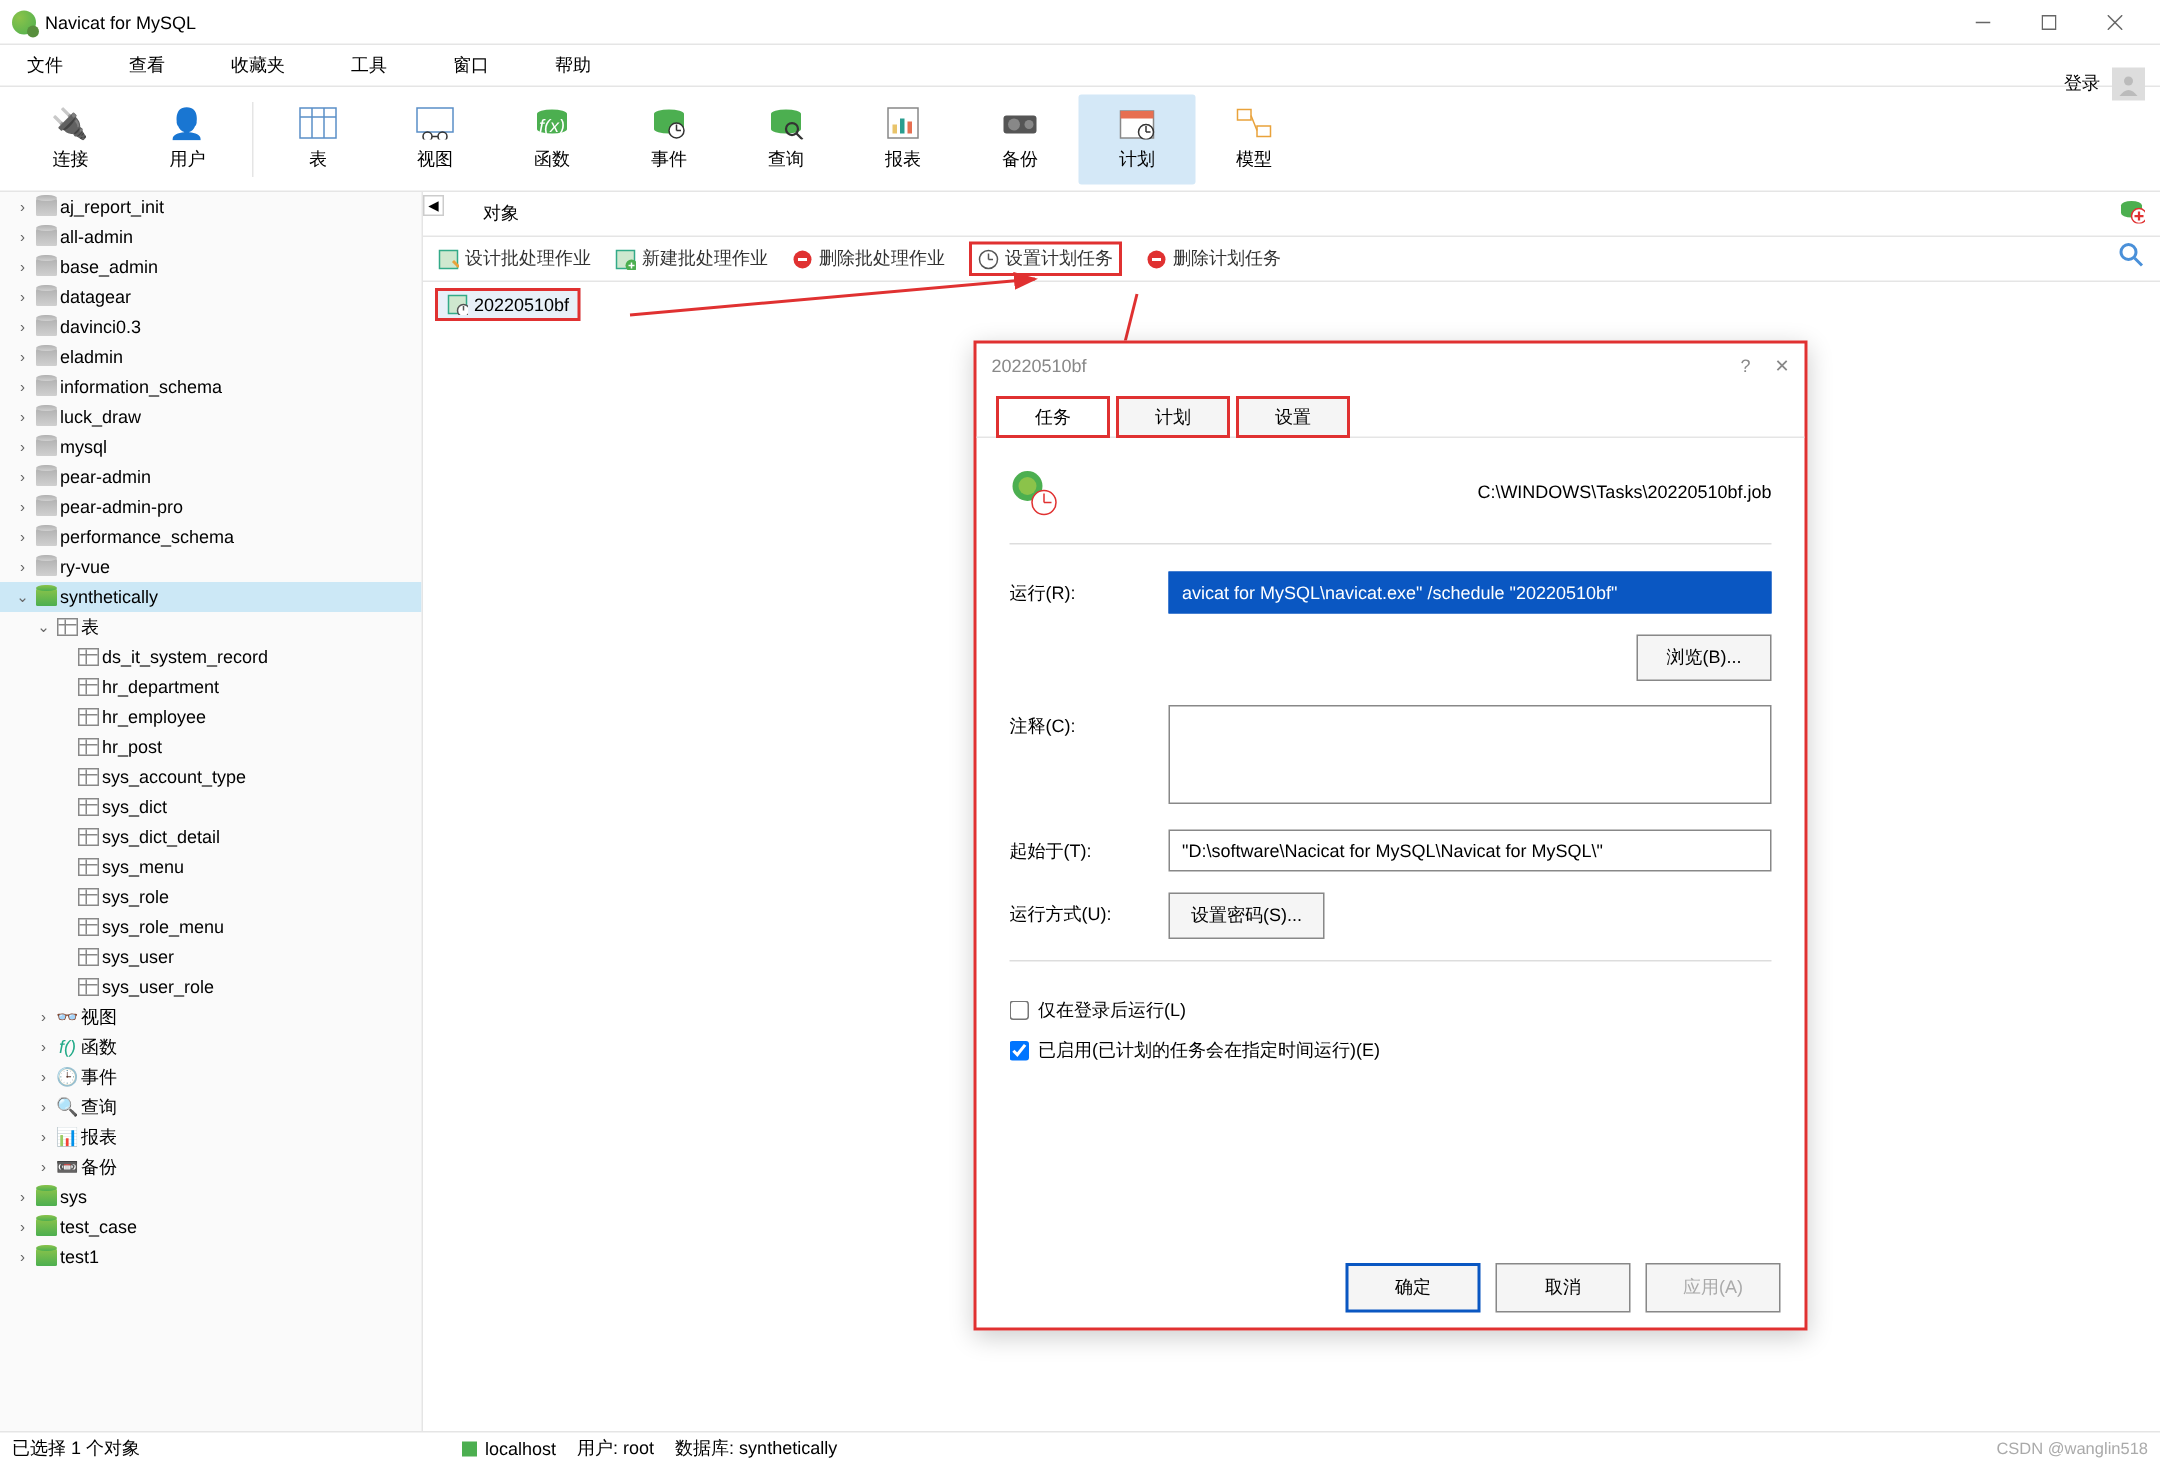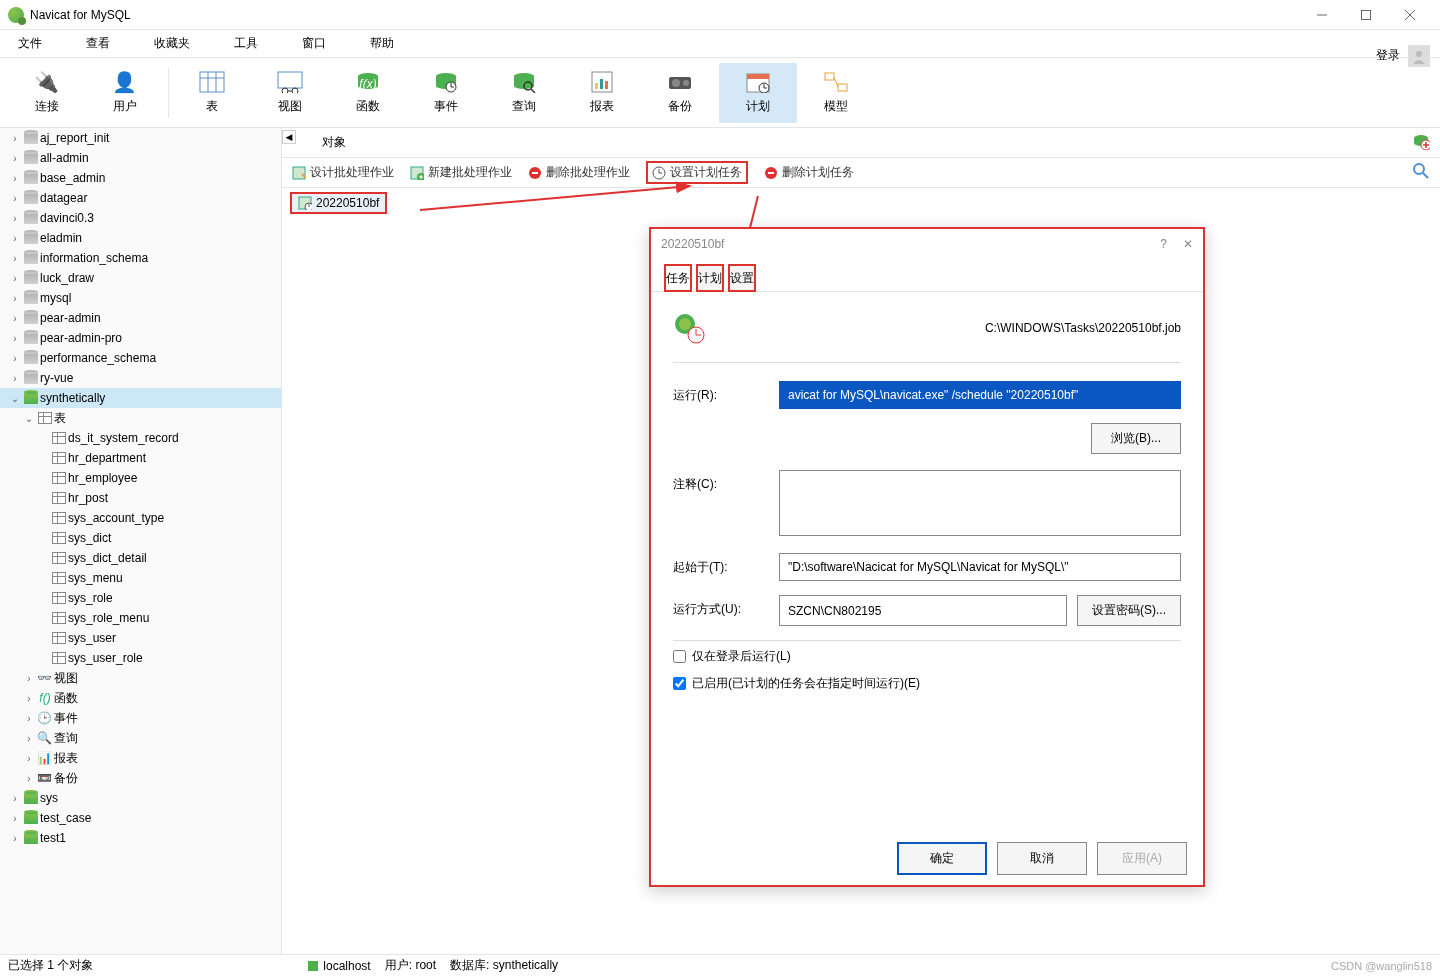--- a/index.html
+++ b/index.html
@@ -43,37 +43,37 @@
 .action-search { margin-left: auto; color: #4a90d9; font-size: 16px; cursor: pointer; }
 .obj-list { padding: 4px 8px; }
 .obj-item { display: inline-flex; align-items: center; gap: 4px; padding: 2px 6px; cursor: pointer; }
 .obj-item.boxed { border: 2px solid #e03131; background: #e8f0f8; }
 .statusbar { position: absolute; bottom: 0; left: 0; right: 0; height: 22px; border-top: 1px solid #e5e5e5; display: flex; align-items: center; padding: 0 8px; gap: 14px; background: #fff; }
 .statusbar-right { margin-left: auto; color: #aaa; font-size: 11px; }
 .dialog { position: absolute; left: 649px; top: 227px; width: 556px; height: 660px; background: #fff; border: 2px solid #e03131; box-shadow: 0 4px 16px rgba(0,0,0,.2); z-index: 20; }
 .dlg-title { height: 30px; display: flex; align-items: center; padding: 0 10px; color: #888; }
 .dlg-title-right { margin-left: auto; display: flex; gap: 16px; color: #888; }
 .dlg-tabs { display: flex; padding: 6px 14px 0; gap: 6px; border-bottom: 1px solid #e5e5e5; }
-.dlg-tab { padding: 4px 0; border: 1px solid #ccc; border-bottom: none; background: #f5f5f5; cursor: pointer; }
+.dlg-tab { padding: 4px 24px; border: 1px solid #ccc; border-bottom: none; background: #f5f5f5; cursor: pointer; }
 .dlg-tab.active { background: #fff; }
 .dlg-tab.boxed { outline: 2px solid #e03131; outline-offset: -1px; }
 .dlg-body { padding: 14px 22px; }
 .dlg-header { display: flex; align-items: center; gap: 16px; padding: 6px 0 18px; border-bottom: 1px solid #ddd; margin-bottom: 18px; justify-content: space-between; }
 .dlg-header-icon { width: 32px; height: 32px; position: relative; }
 .dlg-row { display: flex; align-items: flex-start; margin-bottom: 14px; gap: 16px; }
 .dlg-label { width: 90px; padding-top: 6px; }
 .dlg-field { flex: 1; }
 .dlg-input { width: 100%; padding: 6px 8px; border: 1px solid #888; font-family: inherit; }
 .dlg-input.selected { background: #0a57c2; color: #fff; border-color: #0a57c2; }
 .dlg-textarea { width: 100%; height: 66px; padding: 6px 8px; border: 1px solid #888; resize: none; }
 .dlg-btn { padding: 6px 14px; border: 1px solid #888; background: #f5f5f5; cursor: pointer; min-width: 90px; }
 .dlg-btn.primary { border: 2px solid #0a57c2; }
 .dlg-btn:disabled { color: #aaa; }
 .dlg-right { display: flex; justify-content: flex-end; margin-top: 4px; margin-bottom: 16px; }
-.dlg-checks { border-top: 1px solid #ddd; padding-top: 7px; display: flex; flex-direction: column; gap: 10px; }
+.dlg-checks { border-top: 1px solid #ddd; padding-top: 24px; display: flex; flex-direction: column; gap: 10px; }
 .dlg-check { display: flex; align-items: center; gap: 6px; }
 .dlg-footer { position: absolute; bottom: 10px; right: 16px; display: flex; gap: 10px; }
 .arrow-svg { position: absolute; pointer-events: none; z-index: 15; }
 .ic { display: inline-block; vertical-align: middle; }
 </style>
 </head>
 <body>
 
 <div class="titlebar">
   <div class="titlebar-left">
@@ -618,21 +618,20 @@
       <span class="dlg-label">注释(C):</span>
       <div class="dlg-field"><textarea class="dlg-textarea" style=""></textarea></div>
     </div>
     <div class="dlg-row">
       <span class="dlg-label">起始于(T):</span>
       <div class="dlg-field"><input class="dlg-input" value="&quot;D:\software\Nacicat for MySQL\Navicat for MySQL\&quot;" style=""></div>
     </div>
     <div class="dlg-row">
       <span class="dlg-label">运行方式(U):</span>
       <div class="dlg-field" style="display:flex;gap:10px">
-        <input class="dlg-input" style="flex: 1 1 0%;" value="SZCN\CN802195">
         <button class="dlg-btn">设置密码(S)...</button>
       </div>
     </div>
     <div class="dlg-checks">
       <label class="dlg-check">
           <input type="checkbox" style="">
           <span>仅在登录后运行(L)</span>
         </label>
       <label class="dlg-check">
           <input type="checkbox" checked="" style="">

